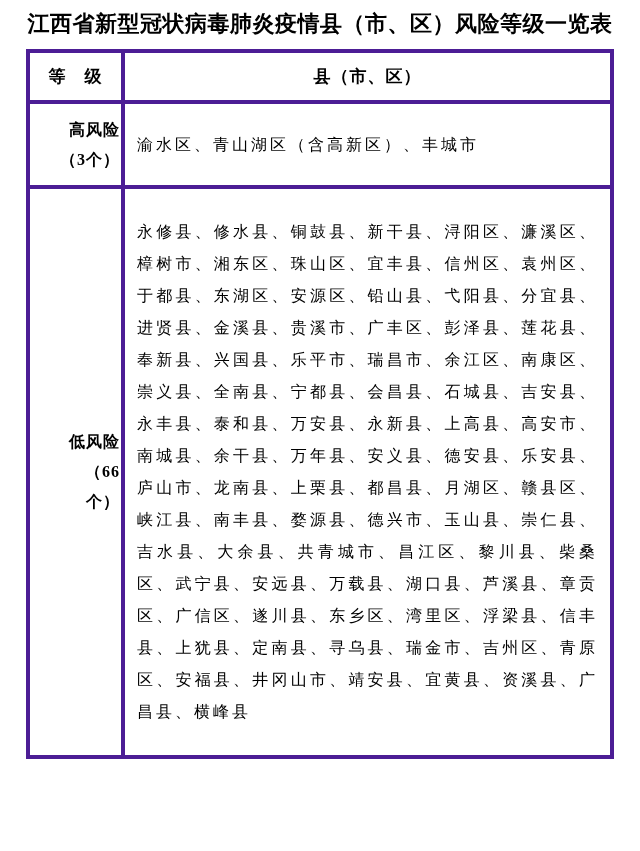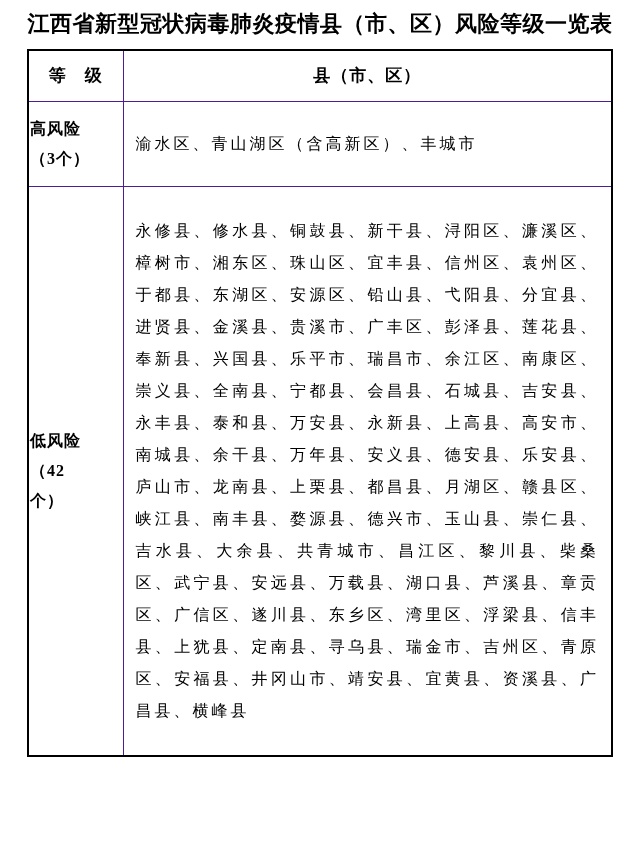--- a/index.html
+++ b/index.html
@@ -25,38 +25,38 @@
   }
   table.risk-table {
     border-collapse: collapse;
     table-layout: fixed;
     width: 584px;
     margin: 10px auto 0;
     border: 2px solid #000000;
   }
   table.risk-table th,
   table.risk-table td {
-    border: 1px solid #4c1d95;
+    border: 4px solid #4c1d95;
     box-sizing: border-box;
   }
   col.col-level  { width: 95px; }
   col.col-region { width: 489px; }
   tr.header-row    { height: 51px; }
   tr.row-high      { height: 85px; }
   tr.row-mid       { height: 87px; }
   tr.row-low       { height: 570px; }
   th.header-cell {
     font-size: 17px;
     font-weight: bold;
     text-align: center;
     vertical-align: middle;
     letter-spacing: 1px;
   }
   td.level-cell {
-    text-align: left;
+    text-align: right;
     vertical-align: middle;
     font-size: 16px;
     font-weight: bold;
     line-height: 30px;
     white-space: pre-line;
     letter-spacing: 1px;
   }
   td.content-cell {
     padding: 8px 12px;
     font-size: 16px;
@@ -81,18 +81,18 @@
       <th class="header-cell">等　级</th>
       <th class="header-cell">县（市、区）</th>
     </tr>
     <tr class="row-high">
       <td class="level-cell">高风险
 （3个）</td>
       <td class="content-cell">渝水区、青山湖区（含高新区）、丰城市</td>
     </tr>
     <tr class="row-low">
       <td class="level-cell">低风险
-（42
+（66
 个）</td>
       <td class="content-cell">永修县、修水县、铜鼓县、新干县、浔阳区、濂溪区、樟树市、湘东区、珠山区、宜丰县、信州区、袁州区、于都县、东湖区、安源区、铅山县、弋阳县、分宜县、进贤县、金溪县、贵溪市、广丰区、彭泽县、莲花县、奉新县、兴国县、乐平市、瑞昌市、余江区、南康区、崇义县、全南县、宁都县、会昌县、石城县、吉安县、永丰县、泰和县、万安县、永新县、上高县、高安市、南城县、余干县、万年县、安义县、德安县、乐安县、庐山市、龙南县、上栗县、都昌县、月湖区、赣县区、峡江县、南丰县、婺源县、德兴市、玉山县、崇仁县、吉水县、大余县、共青城市、昌江区、黎川县、柴桑区、武宁县、安远县、万载县、湖口县、芦溪县、章贡区、广信区、遂川县、东乡区、湾里区、浮梁县、信丰县、上犹县、定南县、寻乌县、瑞金市、吉州区、青原区、安福县、井冈山市、靖安县、宜黄县、资溪县、广昌县、横峰县</td>
     </tr>
   </tbody>
 </table>
 
 </body></html>

